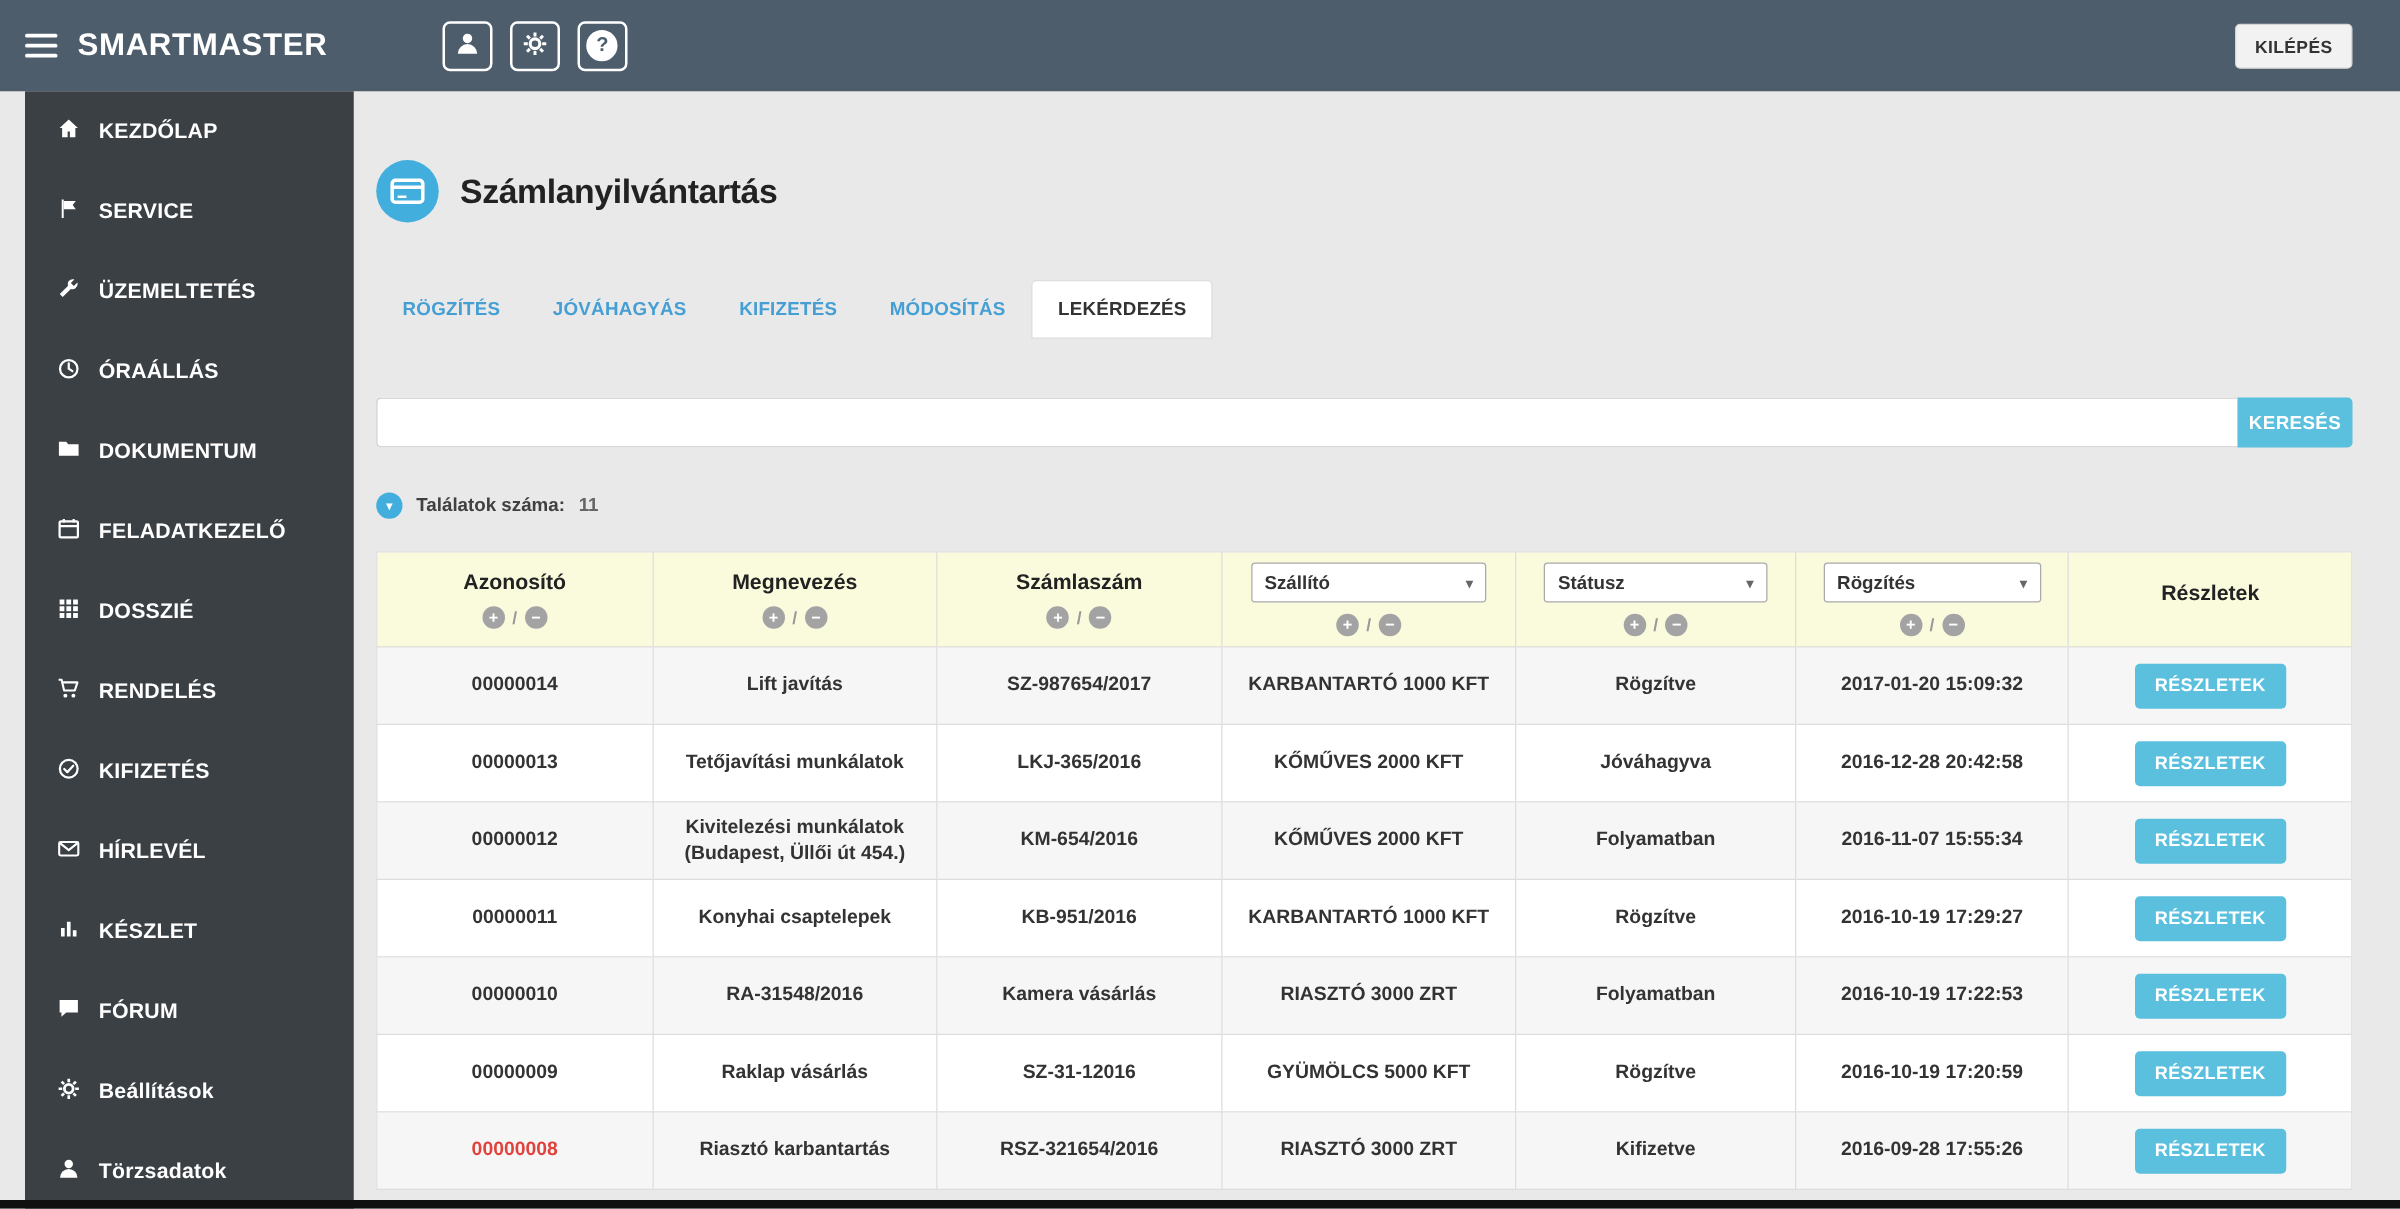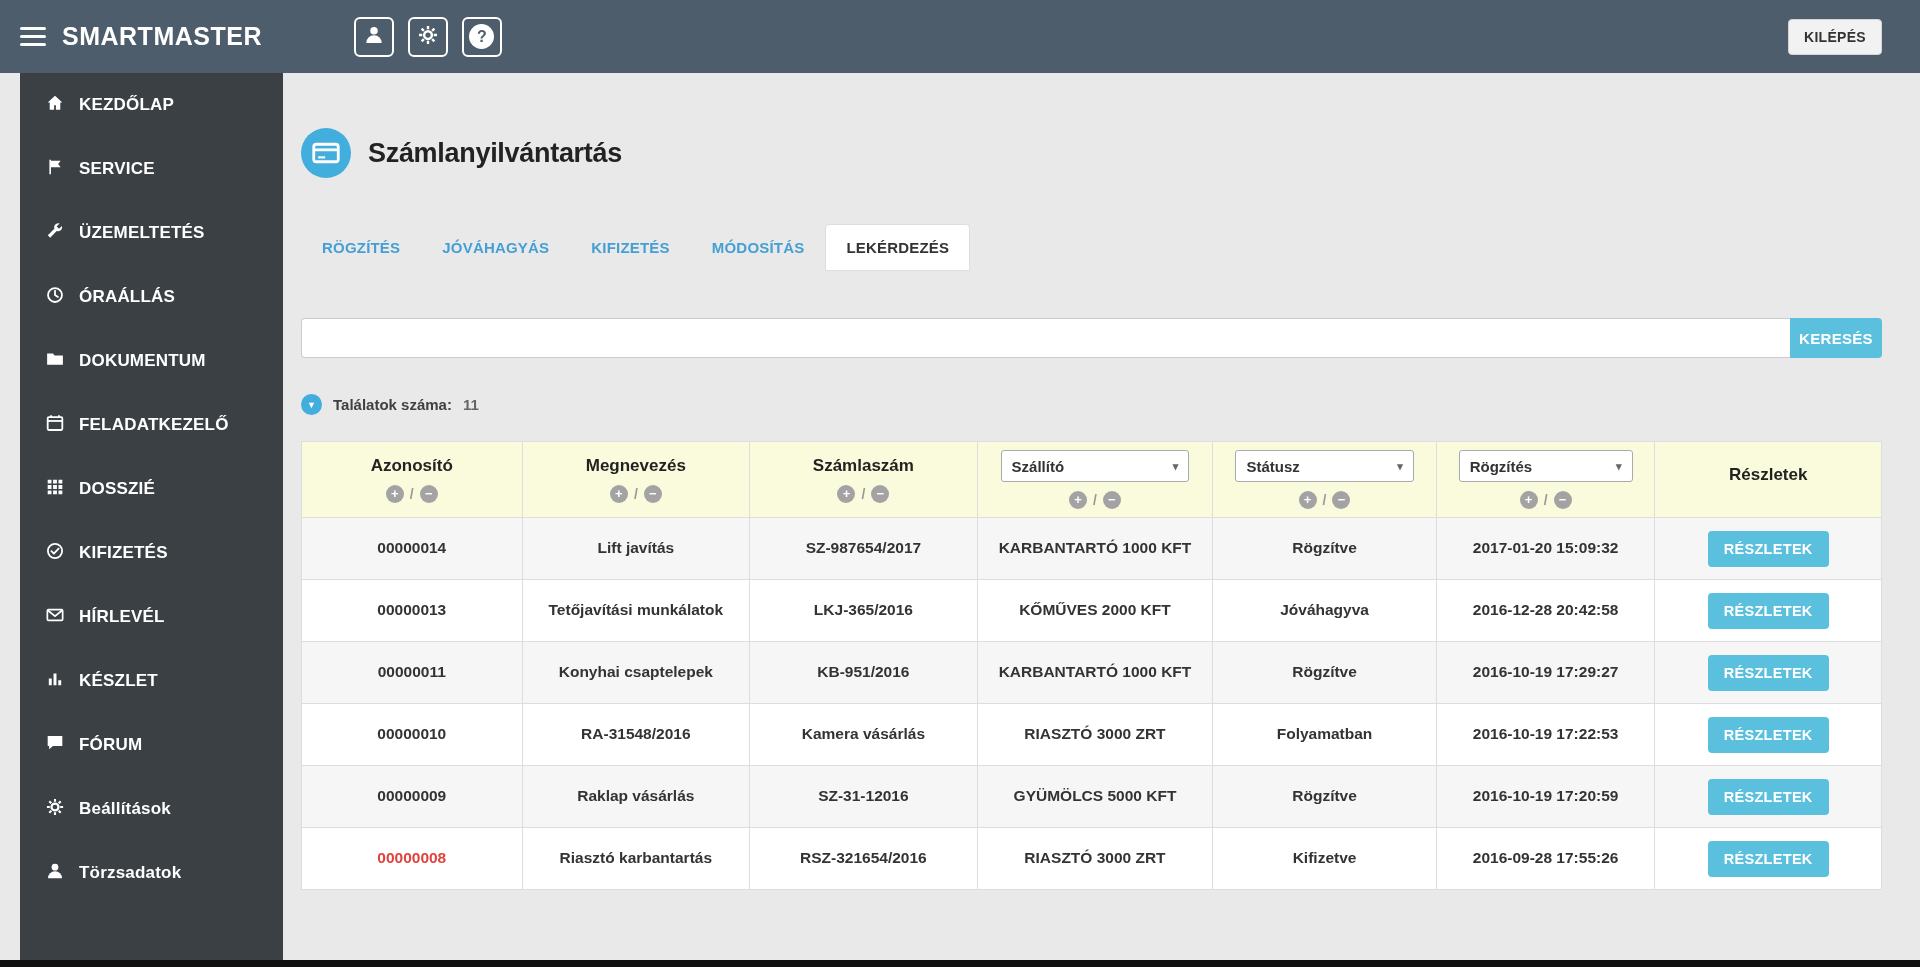--- a/index.html
+++ b/index.html
@@ -215,20 +215,28 @@
         </svg></span>
     <span>FELADATKEZELŐ</span>
   </div>
   <div class="side-item">
     <span><svg viewBox="0 0 16 16" fill="#fff">
           <path d="M1.5 1.5h3.4v3.4H1.5zM6.3 1.5h3.4v3.4H6.3zM11.1 1.5h3.4v3.4h-3.4zM1.5 6.3h3.4v3.4H1.5zM6.3 6.3h3.4v3.4H6.3zM11.1 6.3h3.4v3.4h-3.4zM1.5 11.1h3.4v3.4H1.5zM6.3 11.1h3.4v3.4H6.3zM11.1 11.1h3.4v3.4h-3.4z"></path>
         </svg></span>
     <span>DOSSZIÉ</span>
   </div>
   <div class="side-item">
+    <span><svg viewBox="0 0 16 16" fill="#fff">
+          <path d="M.8 1.6h2.1l1.8 7.6h7.6l1.9-5.7H4" fill="none" stroke="#fff" stroke-width="1.5" stroke-linejoin="round"></path>
+          <circle cx="5.6" cy="12.9" r="1.4"></circle>
+          <circle cx="11.3" cy="12.9" r="1.4"></circle>
+        </svg></span>
+    <span>RENDELÉS</span>
+  </div>
+  <div class="side-item">
     <span><svg viewBox="0 0 16 16">
           <circle cx="8" cy="8" r="6.3" fill="none" stroke="#fff" stroke-width="1.6"></circle>
           <path d="M4.8 8.2l2.2 2.2 4.2-4.5" fill="none" stroke="#fff" stroke-width="1.6" stroke-linecap="round" stroke-linejoin="round"></path>
         </svg></span>
     <span>KIFIZETÉS</span>
   </div>
   <div class="side-item">
     <span><svg viewBox="0 0 16 16">
           <rect x="1.2" y="3.2" width="13.6" height="9.6" rx="1" fill="none" stroke="#fff" stroke-width="1.5"></rect>
           <path d="M1.8 4l6.2 5 6.2-5" fill="none" stroke="#fff" stroke-width="1.5"></path>
@@ -382,20 +390,29 @@
       <tr>
         <td>00000013</td>
         <td>Tetőjavítási munkálatok</td>
         <td>LKJ-365/2016</td>
         <td>KŐMŰVES 2000 KFT</td>
         <td>Jóváhagyva</td>
         <td>2016-12-28 20:42:58</td>
         <td><button class="btn-details">RÉSZLETEK</button></td>
       </tr>
       <tr>
+        <td>00000012</td>
+        <td>Kivitelezési munkálatok (Budapest, Üllői út 454.)</td>
+        <td>KM-654/2016</td>
+        <td>KŐMŰVES 2000 KFT</td>
+        <td>Folyamatban</td>
+        <td>2016-11-07 15:55:34</td>
+        <td><button class="btn-details">RÉSZLETEK</button></td>
+      </tr>
+      <tr>
         <td>00000011</td>
         <td>Konyhai csaptelepek</td>
         <td>KB-951/2016</td>
         <td>KARBANTARTÓ 1000 KFT</td>
         <td>Rögzítve</td>
         <td>2016-10-19 17:29:27</td>
         <td><button class="btn-details">RÉSZLETEK</button></td>
       </tr>
       <tr>
         <td>00000010</td>

